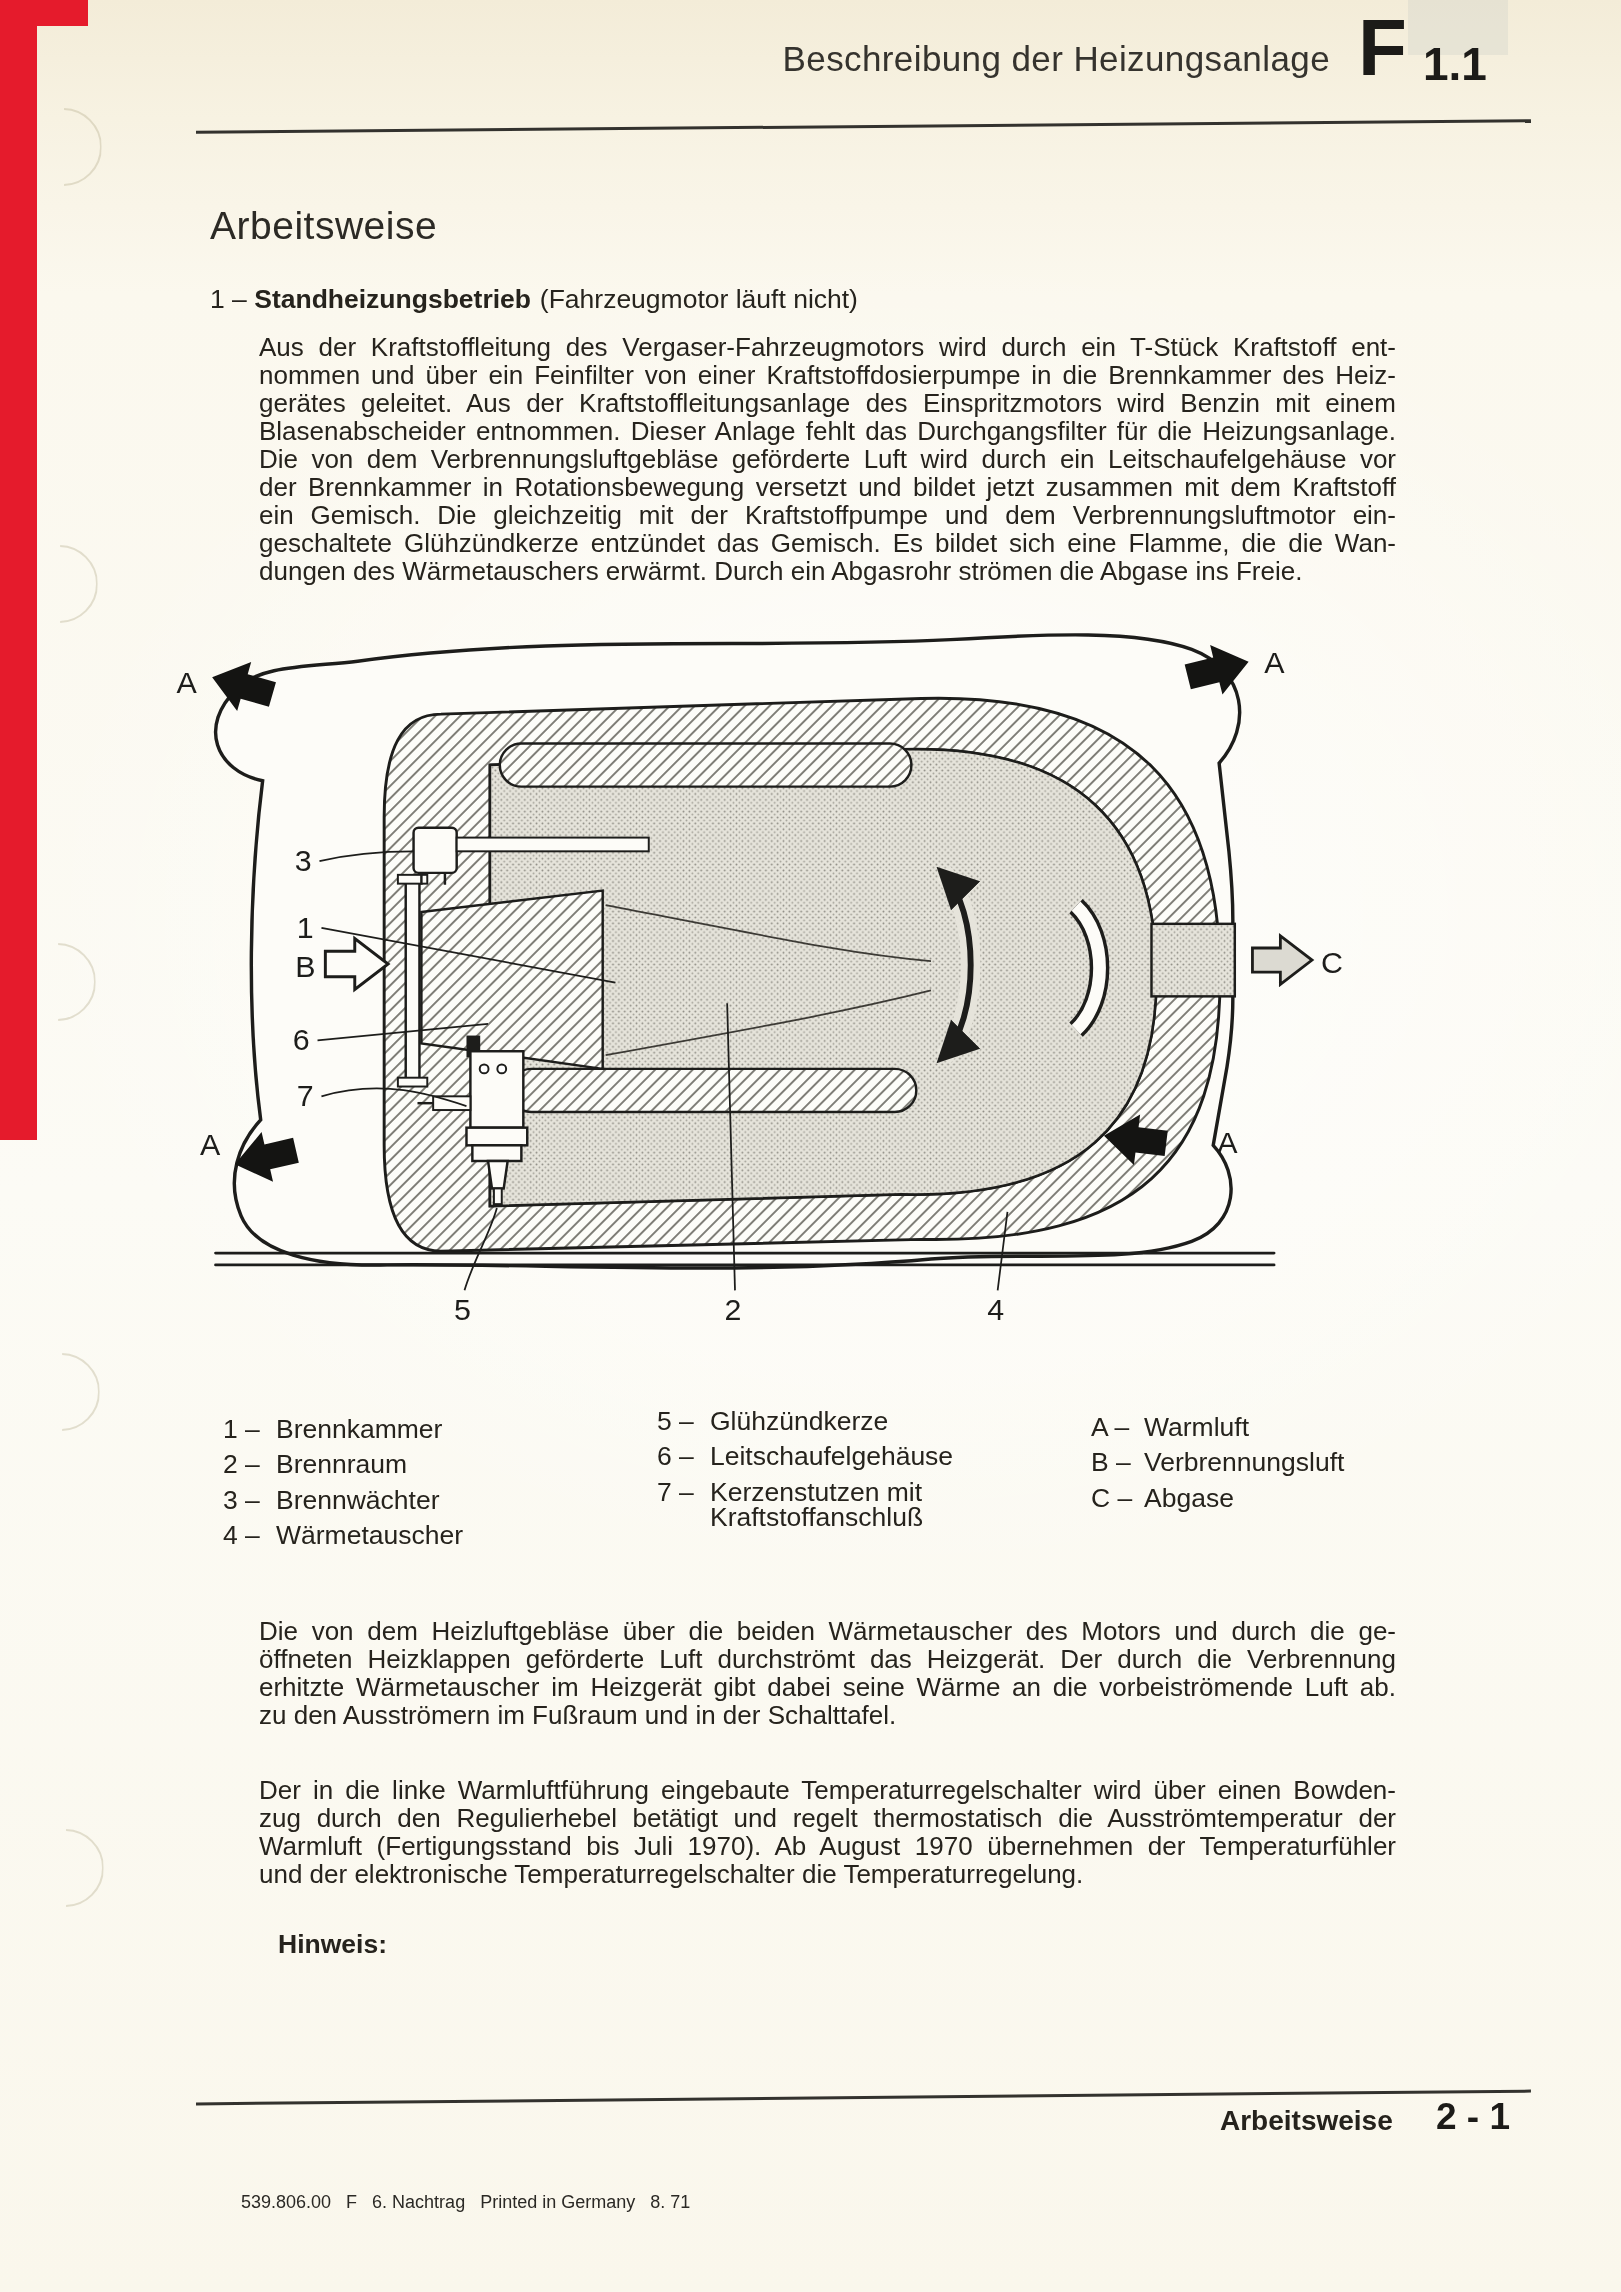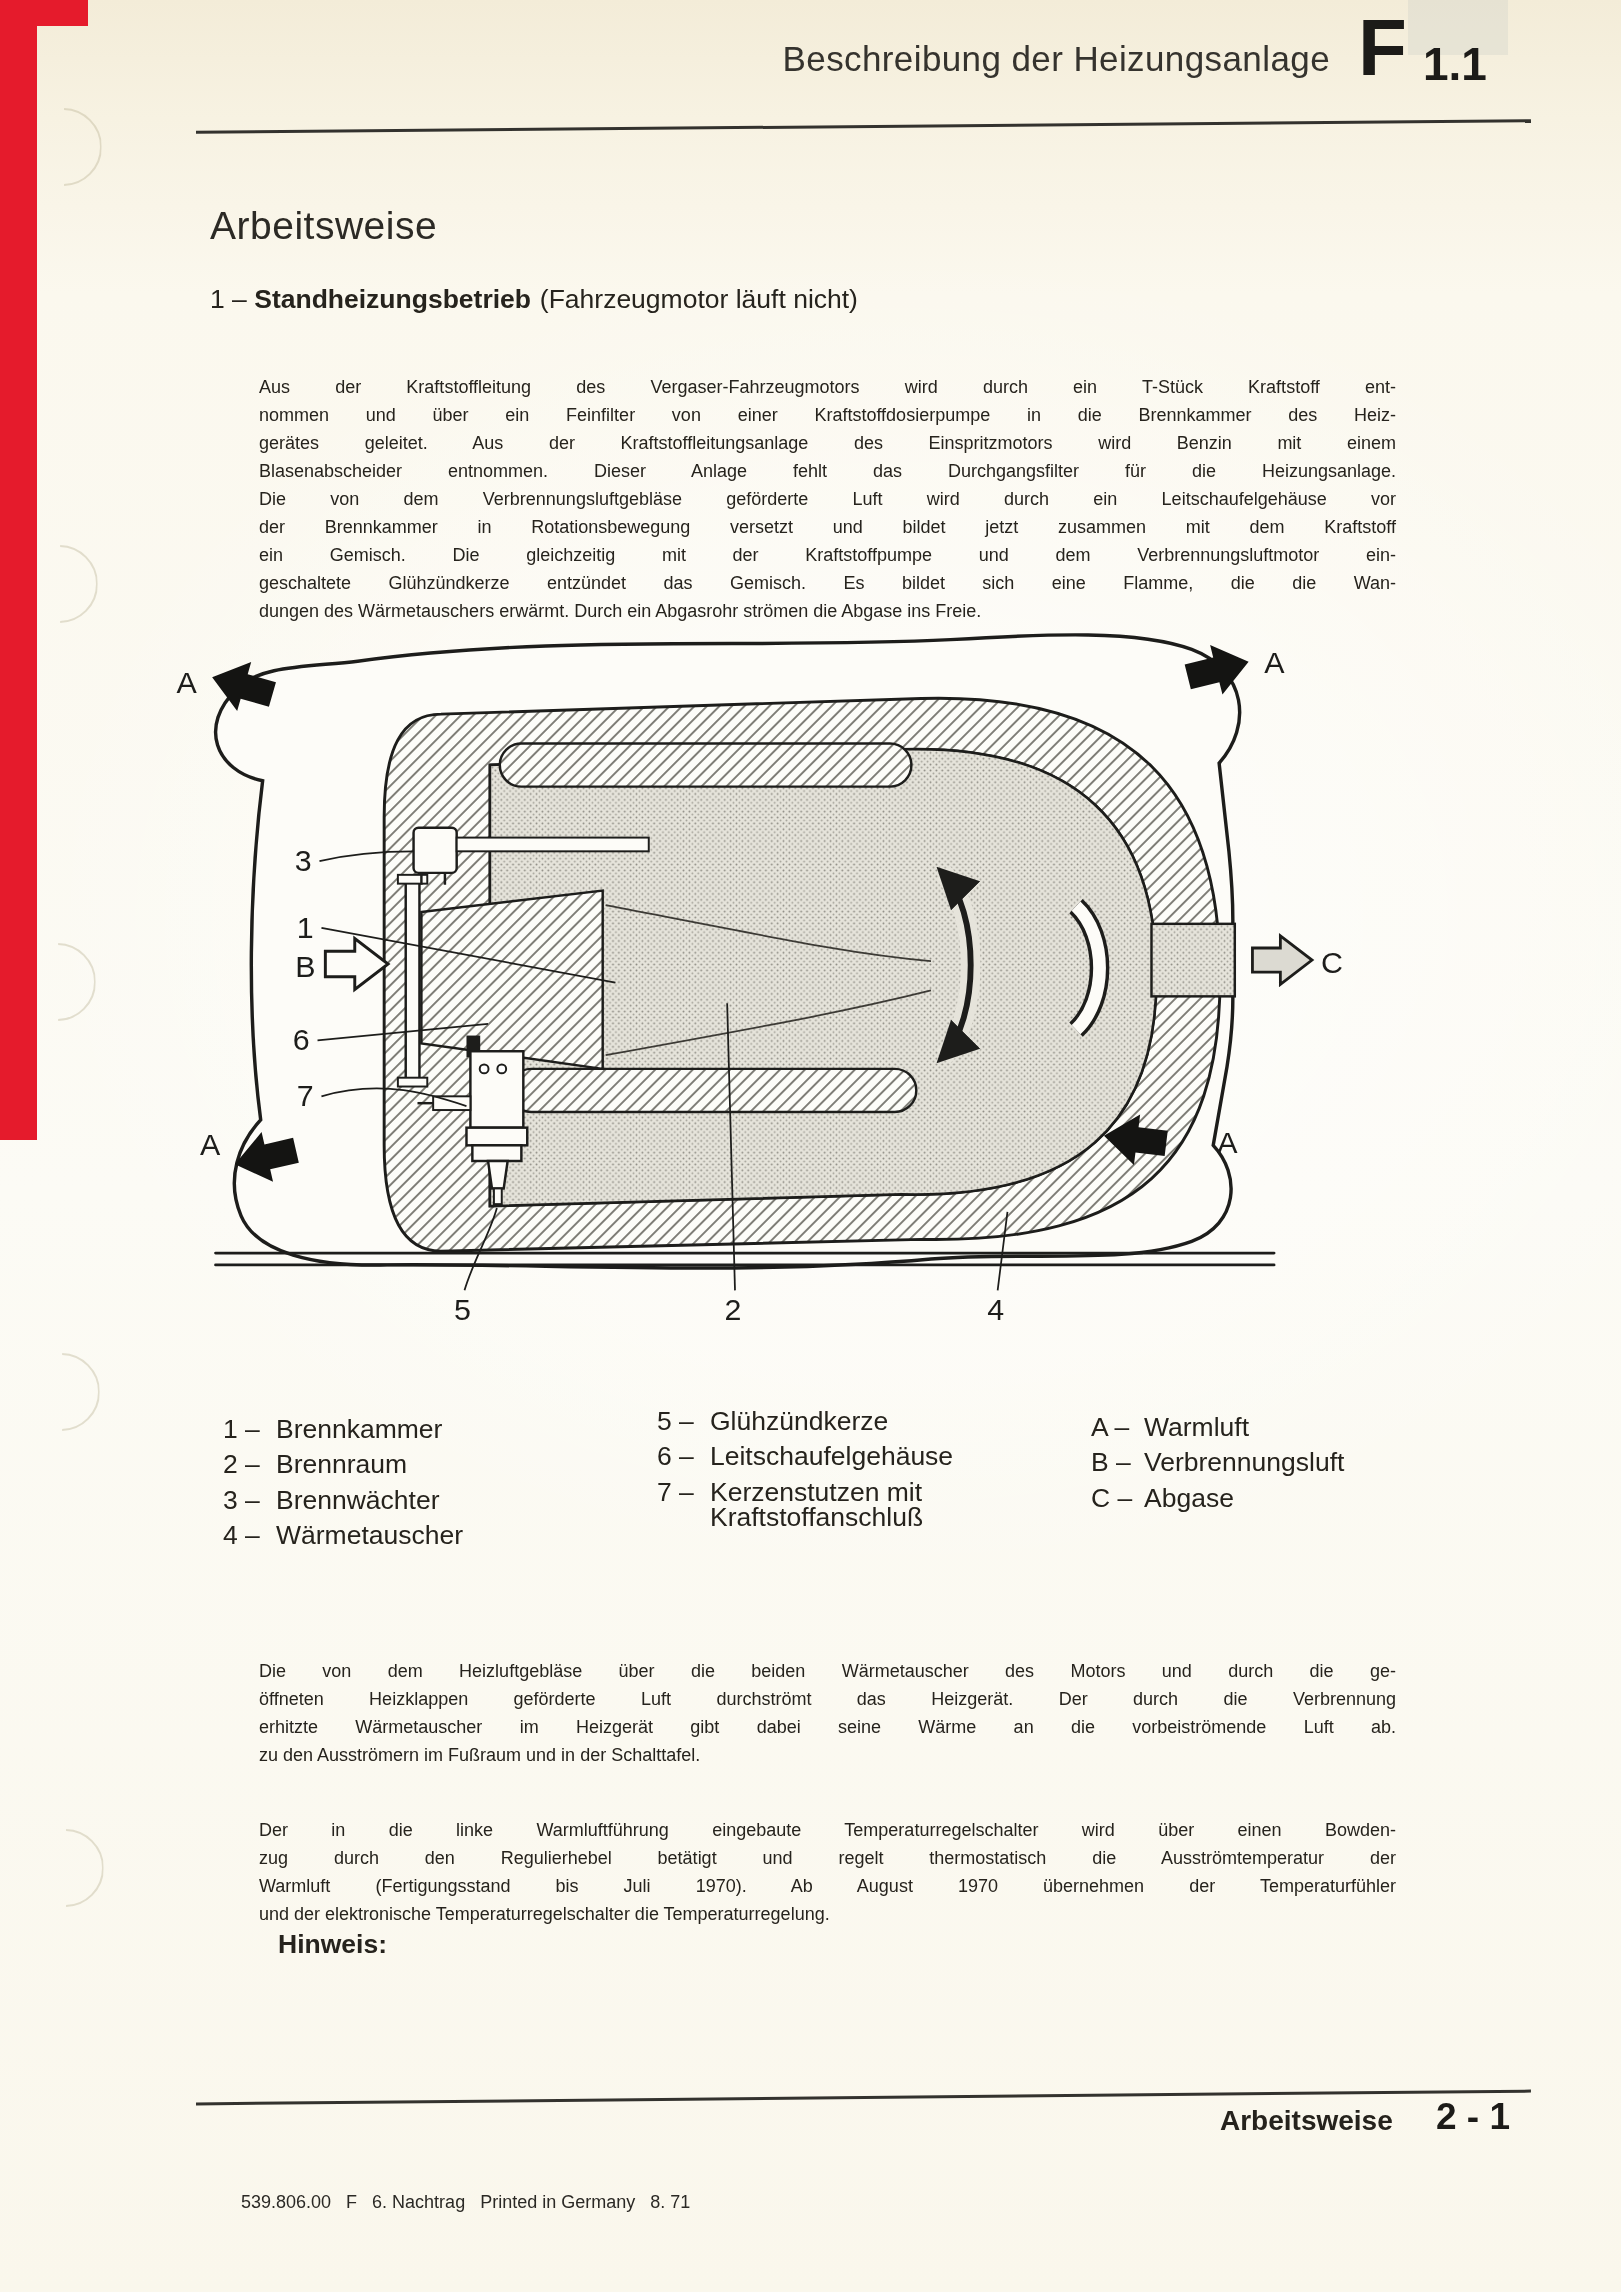--- a/index.html
+++ b/index.html
@@ -23,21 +23,21 @@
   .hdr-title{position:absolute;top:39px;right:316px;font-size:35px;color:#35332e;letter-spacing:0.4px;}
   .code-letter{position:absolute;left:1358px;top:2px;font-size:80px;font-weight:bold;color:#1c1b18;letter-spacing:-2px;}
   .code-number{position:absolute;left:1423px;top:37px;font-size:46px;font-weight:bold;color:#1c1b18;}
   .rule{position:absolute;left:196px;width:1335px;height:2.9px;background:#33322e;}
   .rule-top{top:125px;transform:rotate(-.5deg);}
   .rule-bottom{top:2096px;transform:rotate(-.55deg);}
   .h1{position:absolute;left:210px;top:204px;font-size:39px;color:#2c2a25;letter-spacing:0.5px;}
   .item-line{position:absolute;left:210px;top:284px;font-size:26.5px;color:#26231d;}
   .item-line b{font-weight:bold;}
   .item-suffix{margin-left:8.8px;}
-  .para{position:absolute;left:259px;width:1137px;font-size:18px;line-height:28px;color:#26231d;margin-top:40px;}
+  .para{position:absolute;left:259px;width:1137px;font-size:26px;line-height:28px;color:#26231d;}
   .tline{white-space:nowrap;text-align:justify;text-align-last:justify;}
   .para .tline:last-child{text-align-last:left;}
   .p1{top:333px;}
   .p2{top:1617px;}
   .p3{top:1776px;}
   .p4{top:1970px;}
   .note-label{position:absolute;left:278px;top:1929px;font-size:26.5px;font-weight:bold;color:#26231d;}
   .legend-col{position:absolute;font-size:26.5px;color:#26231d;}
   .lg1{left:223px;top:1417px;}
   .lg2{left:657px;top:1409px;}

